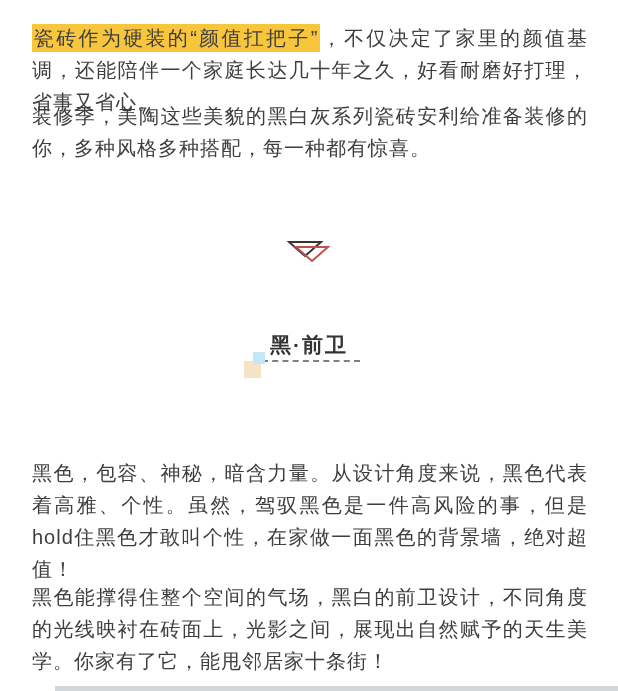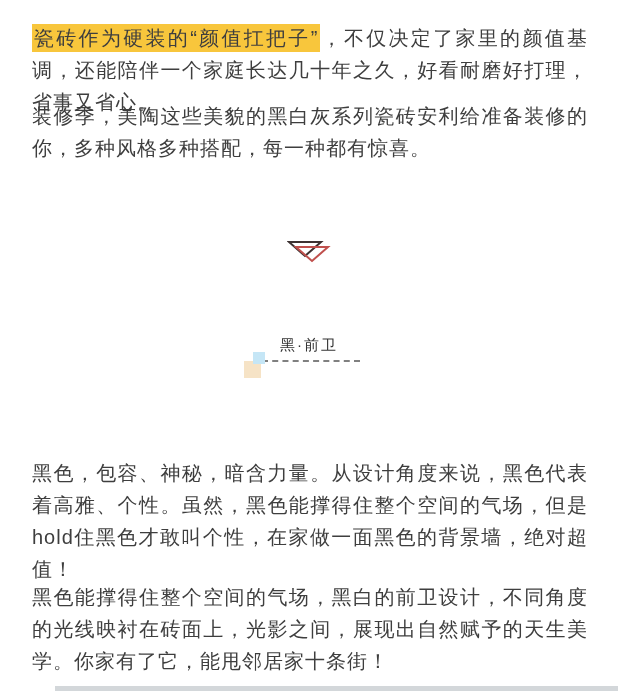--- a/index.html
+++ b/index.html
@@ -46,22 +46,22 @@
     position: absolute;
     top: 332px;
     left: 0;
     width: 100%;
     height: 52px;
   }
   .heading {
     position: relative;
     margin: 0;
     text-align: center;
-    font-size: 15px;
-    font-weight: normal;
+    font-size: 21px;
+    font-weight: bold;
     letter-spacing: 2px;
     line-height: 26px;
     color: #333333;
     z-index: 2;
   }
   .sq {
     position: absolute;
     display: block;
   }
   .sq.peach {
@@ -116,19 +116,19 @@
     </svg>
   </div>
 
   <div class="heading-wrap">
     <span class="sq peach" style="background-color: rgb(246, 227, 198);"></span>
     <span class="sq blue" style="background-color: rgb(197, 230, 246);"></span>
     <span class="dash-line" style="border-top-color: rgb(128, 128, 128);"></span>
     <h2 class="heading" style="color: rgb(51, 51, 51);">黑·前卫</h2>
   </div>
 
-  <p class="para p3">黑色，包容、神秘，暗含力量。从设计角度来说，黑色代表着高雅、个性。虽然，黑色能撑得住整个空间的气场，但是hold住黑色才敢叫个性，在家做一面黑色的背景墙，绝对超值！</p>
+  <p class="para p3">黑色，包容、神秘，暗含力量。从设计角度来说，黑色代表着高雅、个性。虽然，驾驭黑色是一件高风险的事，但是hold住黑色才敢叫个性，在家做一面黑色的背景墙，绝对超值！</p>
 
   <p class="para p4">黑色能撑得住整个空间的气场，黑白的前卫设计，不同角度的光线映衬在砖面上，光影之间，展现出自然赋予的天生美学。你家有了它，能甩邻居家十条街！</p>
 
   <div class="bottom-strip" style="background-color: rgb(211, 215, 218);"></div>
 
 </div>
 
 </body></html>

